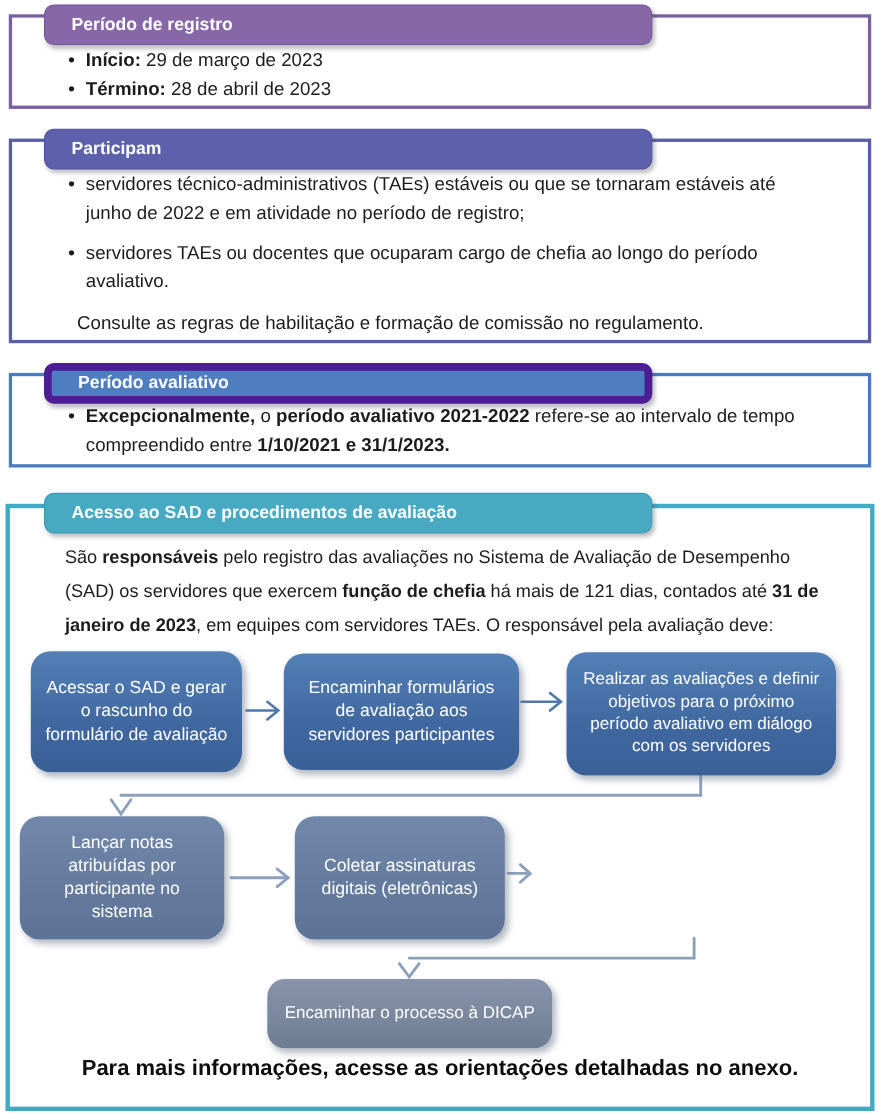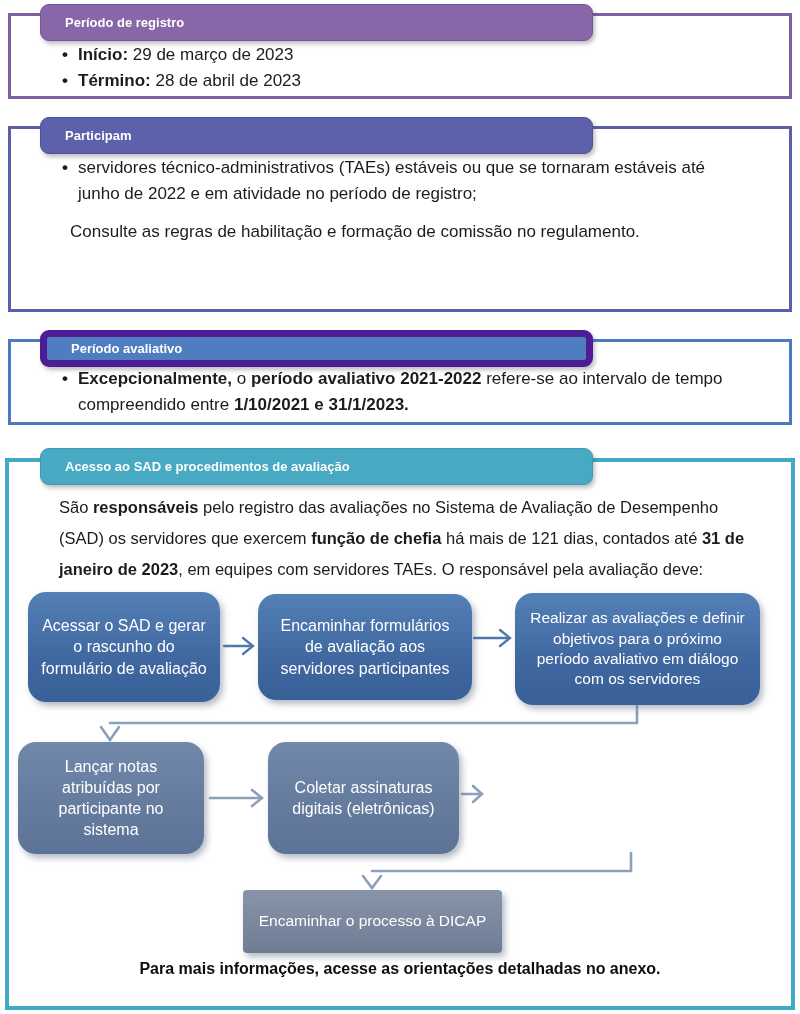--- a/index.html
+++ b/index.html
@@ -5,21 +5,21 @@
   * { margin:0; padding:0; box-sizing:border-box; }
   html,body { background:#fff; }
   body {
     width:800px; height:1014px; position:relative;
     font-family:"Liberation Sans", sans-serif;
     color:#1c1c1c;
   }
   .panel { position:absolute; background:#fff; }
   .tab {
     position:absolute; left:40px; width:553px; height:37px;
-    border-radius:9px; color:#fff; font-weight:bold; font-size:13px;
+    border-radius:9px; color:#fff; font-weight:bold; font-size:16px;
     display:flex; align-items:center; padding-left:24px;
     box-shadow:2px 3px 4px rgba(70,70,80,.35);
   }
   
   #panel-registro { left:8px; top:13px; width:784px; height:86px;
     border:3px solid #7D5EA1; padding:26px 48px 0 50px; }
   #tab-registro   { top:4px;  background:#8767A8; border:1px solid #73549A; }
   
   #panel-participam { left:8px; top:126px; width:784px; height:186px;
     border:3px solid #5A5EA9; padding:26px 48px 0 50px; }
@@ -54,52 +54,53 @@
   
   .fbox {
     position:absolute; border-radius:18px; color:#fff;
     display:flex; align-items:center; justify-content:center;
     text-align:center; padding:20px 13px;
     font-size:16px; line-height:1.32;
     box-shadow:3px 4px 6px rgba(110,120,140,.5);
   }
   .row1 { background:linear-gradient(180deg,#5380B6 0%,#3F669E 65%,#3A6098 100%); }
   .row2 { background:linear-gradient(180deg,#7288AA 0%,#5C7296 100%); }
-  .final{ background:linear-gradient(180deg,#8794AA 0%,#6F7D94 100%); border-radius:4px; }
+  .final{ background:linear-gradient(180deg,#8794AA 0%,#6F7D94 100%); border-radius:16px; }
   #fbox-1 { left:19px;  top:130px; width:192px; height:110px; }
   #fbox-2 { left:249px; top:132px; width:214px; height:106px; }
   #fbox-3 { left:506px; top:131px; width:245px; height:112px; font-size:15.5px; }
   #fbox-4 { left:9px;   top:280px; width:186px; height:112px; }
   #fbox-5 { left:259px; top:280px; width:191px; height:112px; }
   #fbox-6 { left:478px; top:278px; width:289px; height:113px; }
   #fbox-7 { left:234px; top:428px; width:259px; height:63px; font-size:15.5px; }
   .fbox i { font-style:italic; }
   #connectors { position:absolute; left:0; top:0; width:782px; height:544px; pointer-events:none; }
 
   .flow-footer {
     position:absolute; left:0; top:498px; width:782px;
-    text-align:center; font-weight:bold; font-size:16px; color:#0d0d0d;
+    text-align:center; font-weight:bold; font-size:20px; color:#0d0d0d;
   }
 </style>
 </head>
 <body>
 
 <section class="panel" id="panel-registro">
   <ul class="bullets">
     <li><b>Início:</b><span> 29 de março de 2023</span></li>
     <li><b>Término:</b><span> 28 de abril de 2023</span></li>
   </ul>
 </section>
 <div class="tab" id="tab-registro">
   <span>Período de registro</span>
 </div>
 
 <section class="panel" id="panel-participam">
   <ul class="bullets">
     <li><span>servidores técnico-administrativos (TAEs) estáveis ou que se tornaram estáveis até junho de 2022 e em atividade no período de registro;</span></li>
+    <li><span>servidores TAEs ou docentes que ocuparam cargo de chefia ao longo do período avaliativo.</span></li>
   </ul>
   <div class="note">Consulte as regras de habilitação e formação de comissão no regulamento.</div>
 </section>
 <div class="tab" id="tab-participam">
   <span>Participam</span>
 </div>
 
 <section class="panel" id="panel-avaliativo">
   <ul class="bullets">
     <li>

